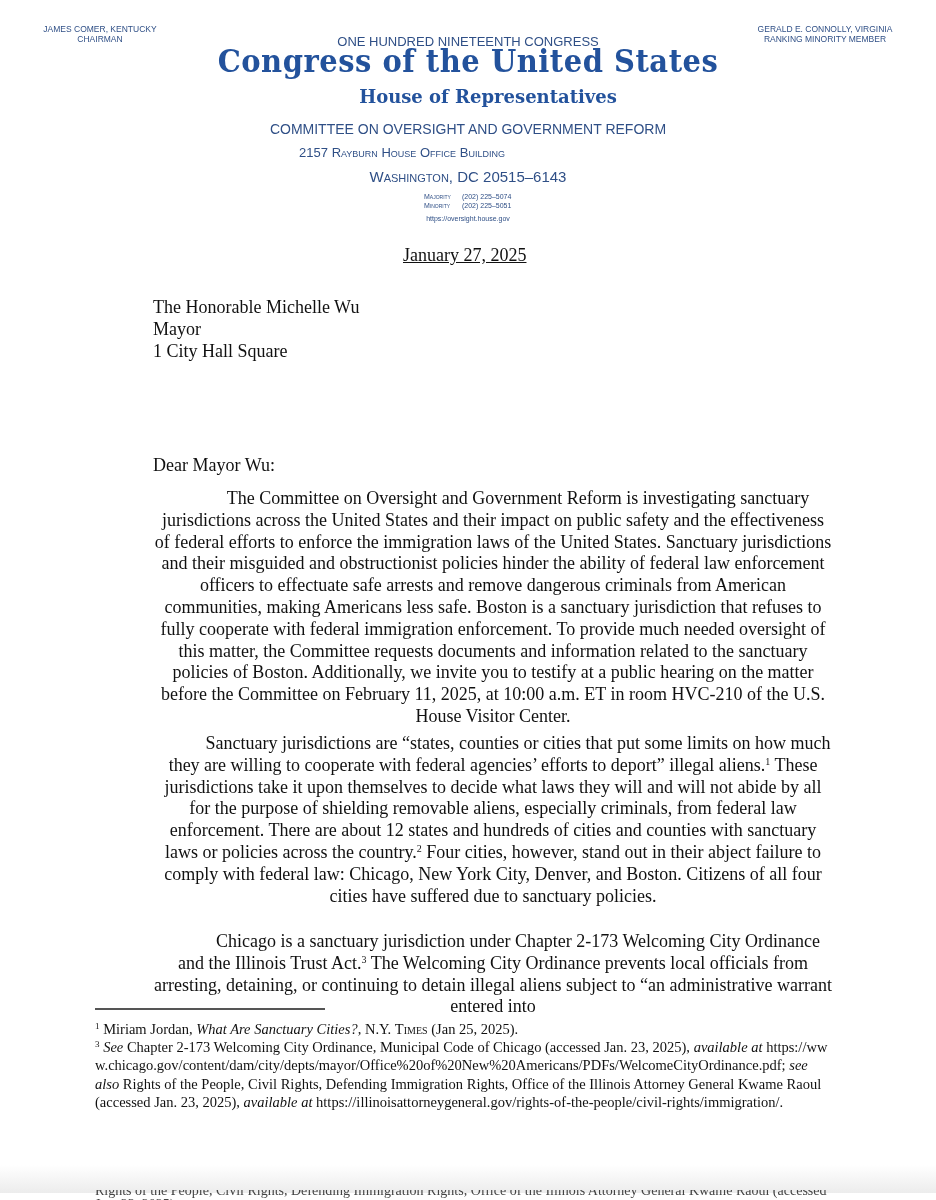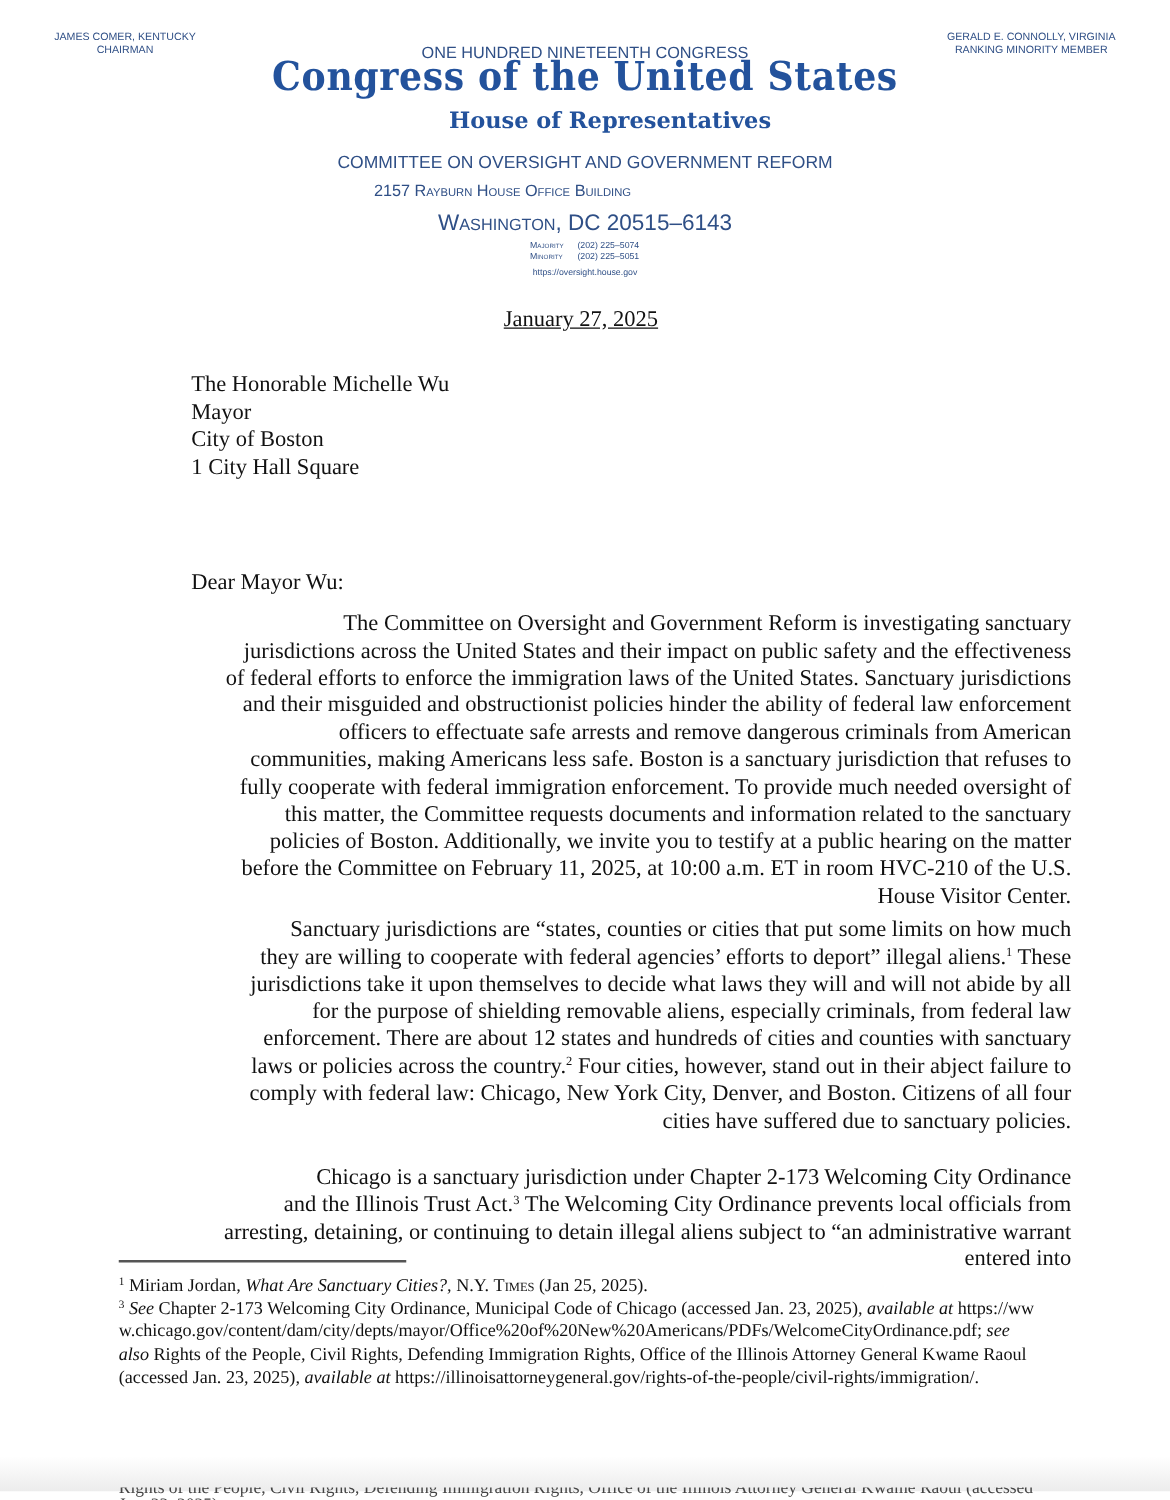--- a/index.html
+++ b/index.html
@@ -5,30 +5,30 @@
   html, body { margin:0; padding:0; background:#ffffff; }
   body { width:936px; height:1200px; position:relative; overflow:hidden; font-family:"Liberation Serif", serif; color:#111; }
   .lh { position:absolute; color:#2f4f86; font-family:"Liberation Sans", sans-serif; text-align:center; }
   .lh-left { left:20px; top:24px; width:160px; font-size:8.5px; line-height:10px; }
   .lh-right { left:745px; top:24px; width:160px; font-size:8.5px; line-height:10px; }
   .lh-congress-num { left:0; width:936px; top:22px; font-size:13px; color:#2f4f86;margin-top:12px; }
   .lh-title { left:0; width:936px; top:44px; font-family:"DejaVu Serif", serif; font-weight:bold; font-size:29px; color:#23529c; letter-spacing:0.5px; transform:scaleY(1.1); }
   .lh-subtitle { left:0; width:936px; top:86px; font-family:"DejaVu Serif", serif; font-weight:bold; font-size:18px; color:#23529c;padding-left:20px; }
   .lh-committee { left:0; width:936px; top:121px; font-size:14px; color:#2f4f86; }
   .lh-bldg { left:0; width:804px; top:145px; font-size:13px; color:#2f4f86; font-variant:small-caps; }
-  .lh-city { left:0; width:936px; top:168px; font-size:18px; color:#2f4f86; font-variant:small-caps; }
+  .lh-city { left:0; width:936px; top:168px; font-size:15px; color:#2f4f86; font-variant:small-caps; }
   .lh-phones { left:424px; top:192px; width:200px; text-align:left; font-size:7px; line-height:9px; color:#2f4f86; }
   .lh-phones .ph-label { display:inline-block; width:36px; font-variant:small-caps; }
   .lh-url { left:0; width:936px; top:215px; font-size:7px; color:#2f4f86; }
 
   .date { position:absolute; left:403px; top:245px; font-size:18px;text-decoration:underline; }
   .address { position:absolute; left:153px; top:296px; font-size:18px; line-height:22px; }
   .salutation { position:absolute; left:153px; top:455px; font-size:18px; }
 
-  .para { position:absolute; left:153px; width:680px; font-size:18px; line-height:21.8px; text-align:right;margin-left:24px; }
+  .para { position:absolute; left:153px; width:680px; font-size:18px; line-height:21.8px; text-align:center; }
   .para .indent { display:inline-block; width:50px; }
   .p1 { top:488px; }
   .p2 { top:733px; }
   .p3 { top:931px; }
   sup { font-size:10px; vertical-align:6px; line-height:0; }
 
   .fn-rule { position:absolute; left:95px; top:1008px; width:230px; height:2px; background:#555; }
   .footnotes { position:absolute; left:95px; top:1020px; width:740px; font-size:14.5px; line-height:18.2px; }
   .footnotes sup { font-size:9px; vertical-align:5px; }
   .footnotes .fn { margin:0; }
@@ -64,21 +64,20 @@
     <span class="ph-label">Minority</span>
     <span>(202) 225–5051</span>
   </div>
 </div>
 <div class="lh lh-url">https://oversight.house.gov</div>
 
 <div class="date">January 27, 2025</div>
 <div class="address">
   <div>The Honorable Michelle Wu</div>
   <div>Mayor</div>
-  <div>City of Boston</div>
   <div>1 City Hall Square</div>
 </div>
 <div class="salutation">Dear Mayor Wu:</div>
 
 <div class="para p1">
   <span class="indent"></span><span>The Committee on Oversight and Government Reform is investigating sanctuary jurisdictions across the United States and their impact on public safety and the effectiveness of federal efforts to enforce the immigration laws of the United States. Sanctuary jurisdictions and their misguided and obstructionist policies hinder the ability of federal law enforcement officers to effectuate safe arrests and remove dangerous criminals from American communities, making Americans less safe. Boston is a sanctuary jurisdiction that refuses to fully cooperate with federal immigration enforcement. To provide much needed oversight of this matter, the Committee requests documents and information related to the sanctuary policies of Boston. Additionally, we invite you to testify at a public hearing on the matter before the Committee on February 11, 2025, at 10:00 a.m. ET in room HVC-210 of the U.S. House Visitor Center.</span>
 </div>
 <div class="para p2">
   <span class="indent"></span><span>Sanctuary jurisdictions are “states, counties or cities that put some limits on how much they are willing to cooperate with federal agencies’ efforts to deport” illegal aliens.</span><sup>1</sup><span> These jurisdictions take it upon themselves to decide what laws they will and will not abide by all for the purpose of shielding removable aliens, especially criminals, from federal law enforcement. There are about 12 states and hundreds of cities and counties with sanctuary laws or policies across the country.</span><sup>2</sup><span> Four cities, however, stand out in their abject failure to comply with federal law: Chicago, New York City, Denver, and Boston. Citizens of all four cities have suffered due to sanctuary policies.</span>
 </div>

